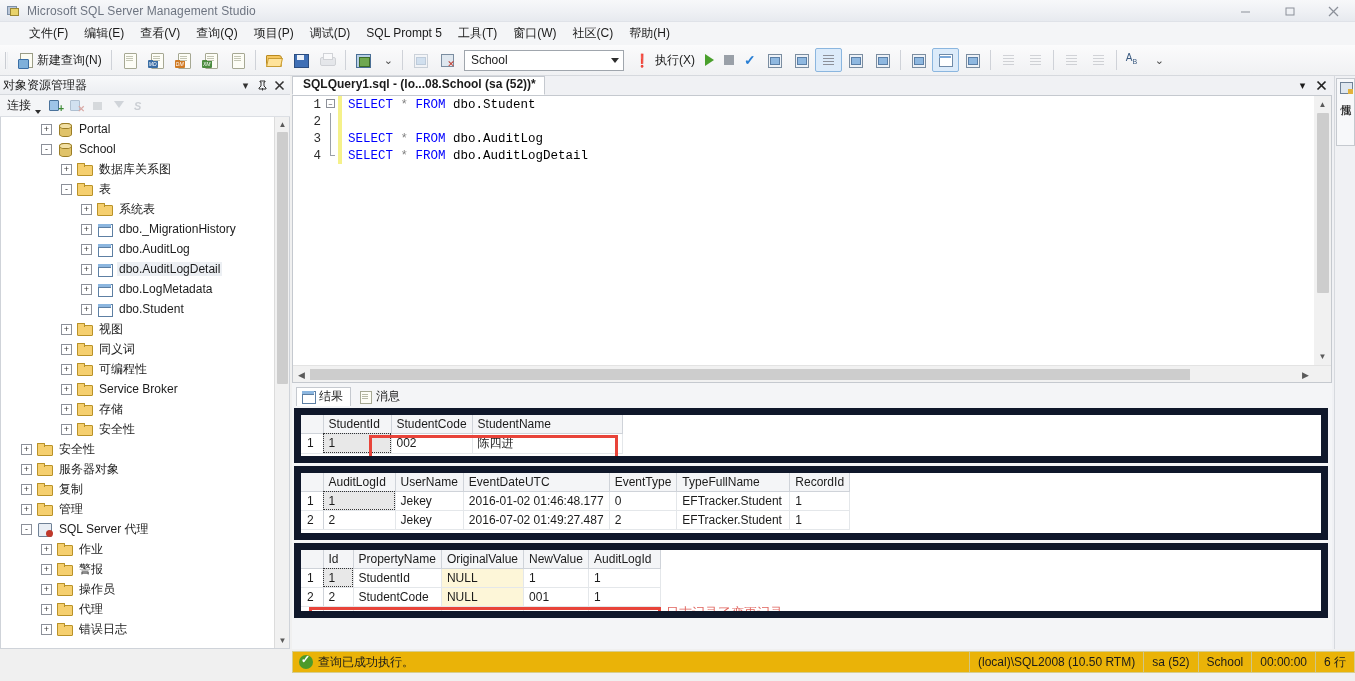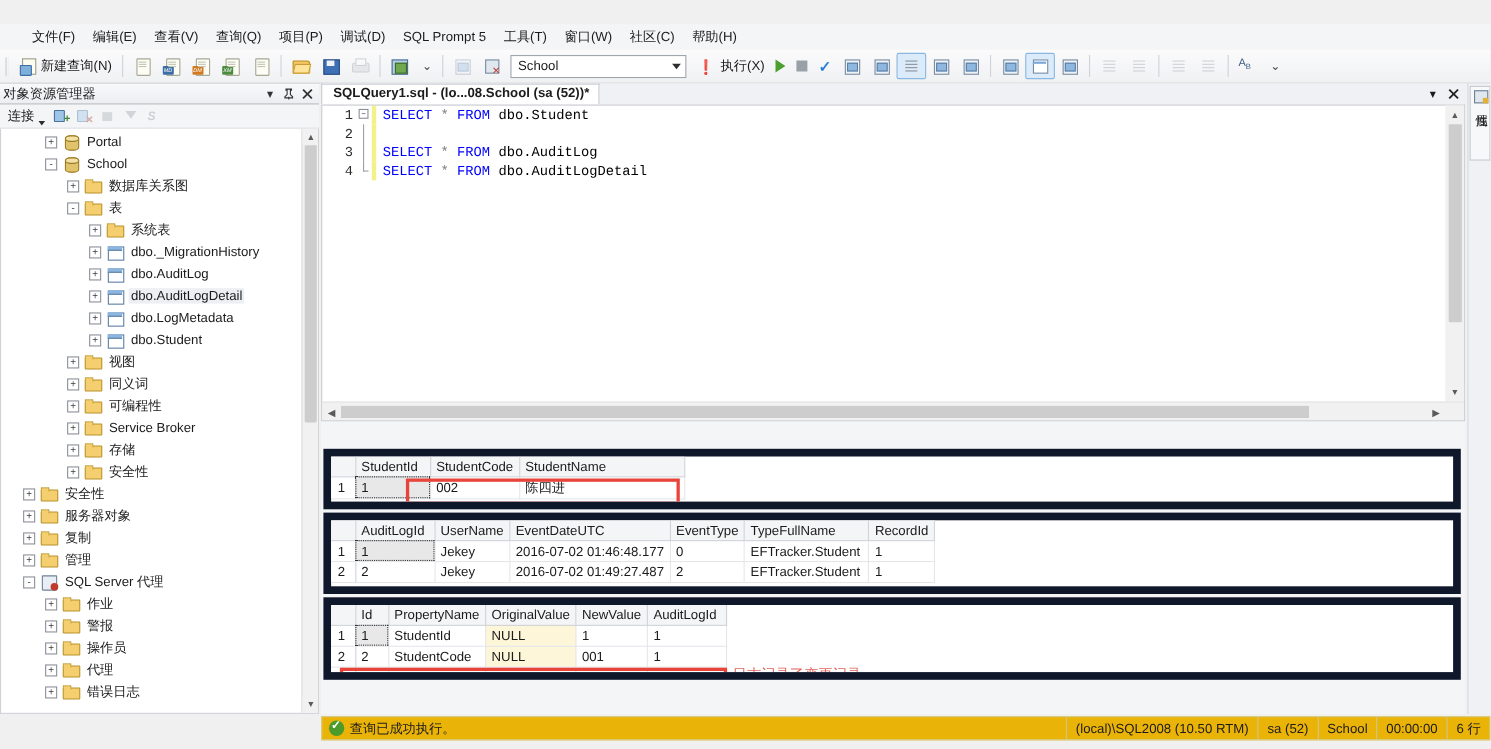--- a/index.html
+++ b/index.html
@@ -271,20 +271,45 @@
 
   .sidepane-right-edge {
     position:absolute; left:1332px; top:76px; width:2px; height:573px; background:#f0f1f4;
   }
 </style>
 </head>
 <body>
 
 <div id="app">
 
+  <div class="titlebar">
+    <div class="tb-icon">
+        <div class="sq1"></div>
+        <div class="sq2"></div>
+      </div>
+    <div class="tb-title">Microsoft SQL Server Management Studio</div>
+    <div class="winbtns">
+      <div class="winbtn">
+        <svg width="13" height="13" viewBox="0 0 13 13">
+            <line x1="2" y1="7" x2="11" y2="7" stroke="#8b9099" stroke-width="1"></line>
+          </svg>
+      </div>
+      <div class="winbtn">
+        <svg width="13" height="13" viewBox="0 0 13 13">
+            <rect x="3" y="3" width="8" height="7" fill="none" stroke="#8b9099" stroke-width="1"></rect>
+          </svg>
+      </div>
+      <div class="winbtn">
+        <svg width="15" height="15" viewBox="0 0 15 15">
+            <line x1="3" y1="3" x2="12" y2="12" stroke="#8b9099" stroke-width="1.2"></line>
+            <line x1="12" y1="3" x2="3" y2="12" stroke="#8b9099" stroke-width="1.2"></line>
+          </svg>
+      </div>
+    </div>
+  </div>
 
   <div class="menubar">
     <div class="menuitem">文件(F)</div>
     <div class="menuitem">编辑(E)</div>
     <div class="menuitem">查看(V)</div>
     <div class="menuitem">查询(Q)</div>
     <div class="menuitem">项目(P)</div>
     <div class="menuitem">调试(D)</div>
     <div class="menuitem">SQL Prompt 5</div>
     <div class="menuitem">工具(T)</div>
@@ -630,20 +655,30 @@
         <div class="sb-arrow" style="width:17px;height:17px;position:absolute;bottom:0;">▼</div>
       </div>
       <div class="ed-hscroll">
         <div class="hs-arrow" style="position:absolute;left:0;top:0;">◀</div>
         <div class="hs-thumb" style="width:880px;"></div>
         <div class="hs-arrow" style="position:absolute;right:17px;top:0;">▶</div>
       </div>
     </div>
 
     <div class="results">
+      <div class="rtabs">
+        <div class="rtab active">
+          <span class="rt-ico rt-grid"></span>
+          <span>结果</span>
+        </div>
+        <div class="rtab">
+          <span class="rt-ico rt-msg"></span>
+          <span>消息</span>
+        </div>
+      </div>
 
       <div class="gridbox" style="position:absolute;left:2px;top:22px;width:1034px;height:55px;">
         <table class="rgrid" id="grid1">
             <thead>
               <tr>
                 <th class="rowhdr"></th>
                 <th style="width: 68px;">StudentId</th>
                 <th style="width: 78px;">StudentCode</th>
                 <th style="width: 150px;">StudentName</th>
               </tr>
@@ -671,21 +706,21 @@
                 <th style="width: 58px;">EventType</th>
                 <th style="width: 113px;">TypeFullName</th>
                 <th style="width: 56px;">RecordId</th>
               </tr>
             </thead>
             <tbody>
               <tr>
                 <td class="rowno">1</td>
                 <td class="cell-sel">1</td>
                 <td>Jekey</td>
-                <td>2016-07-02 01:46:48.177</td>
+                <td>2016-01-02 01:46:48.177</td>
                 <td>0</td>
                 <td>EFTracker.Student</td>
                 <td>1</td>
               </tr>
               <tr>
                 <td class="rowno">2</td>
                 <td>2</td>
                 <td>Jekey</td>
                 <td>2016-07-02 01:49:27.487</td>
                 <td>2</td>

